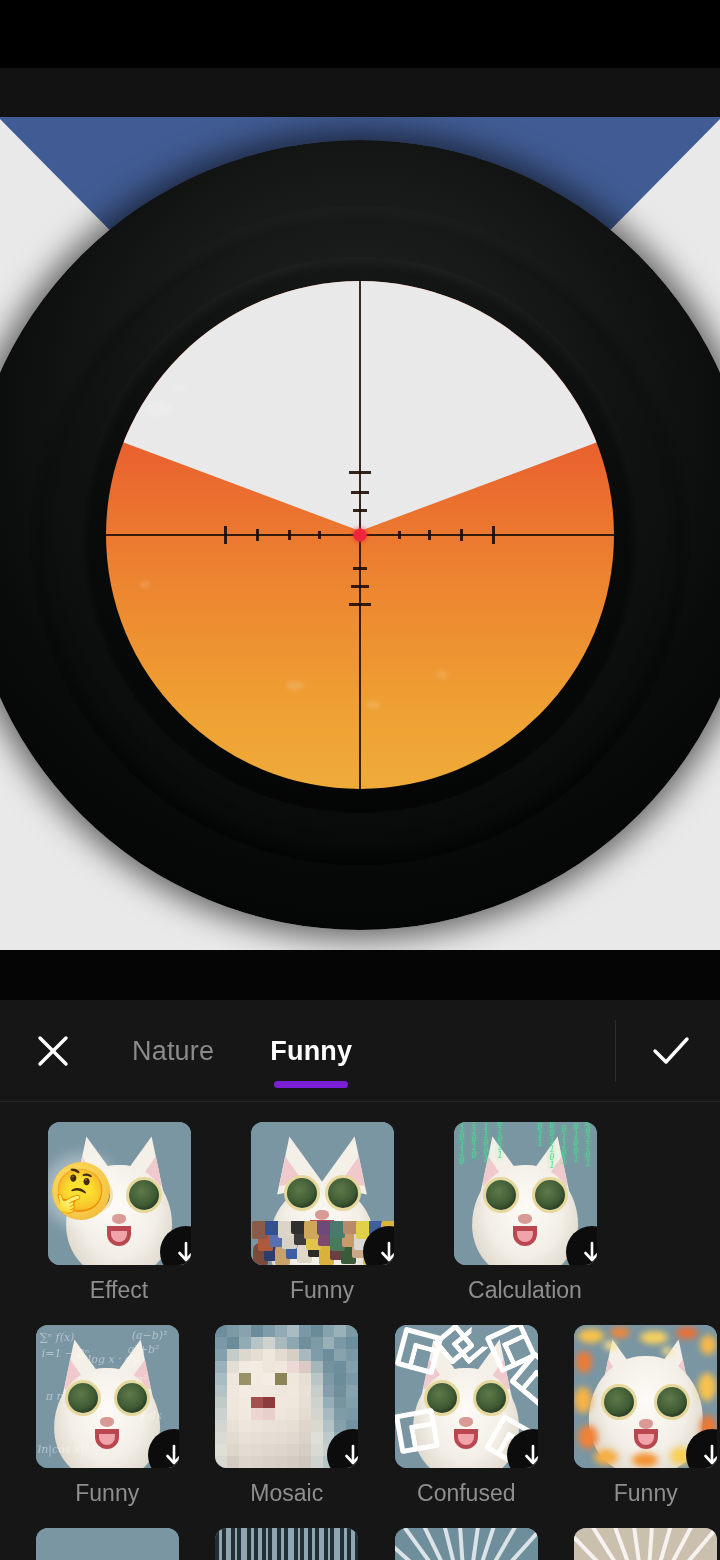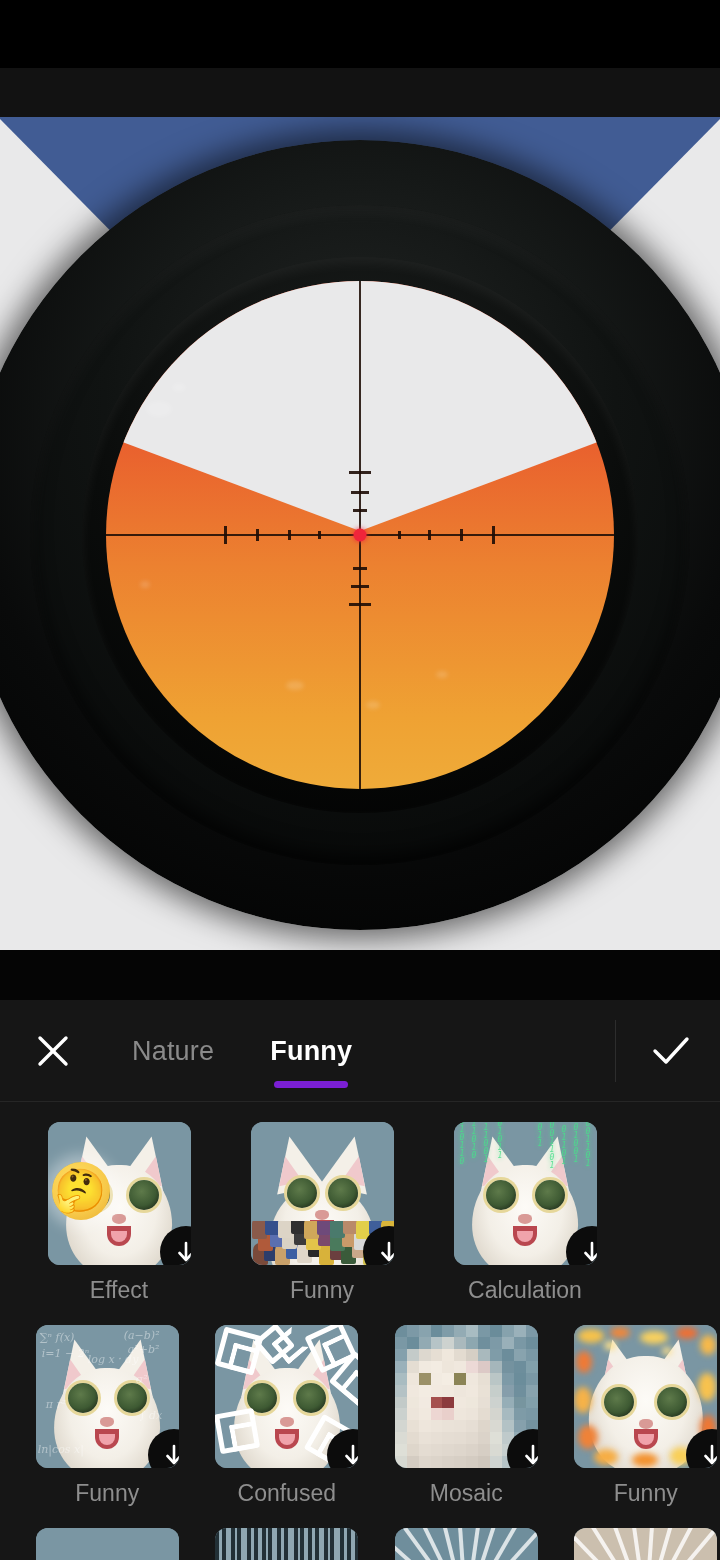--- a/index.html
+++ b/index.html
@@ -477,69 +477,37 @@
                 <div class="ear-in r"></div>
               <div class="cat-head"></div>
               <div class="eye l"></div>
                 <div class="eye r"></div>
               <div class="nose"></div>
                 <div class="mouth"></div>
                 <div class="mouth-in"></div>
               <div class="ov-math">
                 <i style="left:4px;top:6px;">∑ⁿ f(x)</i>
                 <i style="left:6px;top:22px;">i=1 − 2ⁿ</i>
-                <i style="left:88px;top:4px;">(a−b)²</i>
+                <i style="left:96px;top:4px;">(a−b)²</i>
                 <i style="left:92px;top:18px;">a²+b²</i>
                 <i style="left:52px;top:28px;">log x · dy</i>
                 <i style="left:100px;top:48px;">σ²</i>
                 <i style="left:2px;top:118px;">ln|cos x|</i>
                 <i style="left:104px;top:84px;">∫ dx</i>
-                <i style="left:10px;top:73px;">π r²</i>
+                <i style="left:10px;top:65px;">π r²</i>
               </div>
             </div>
             <div class="dl-badge">
               <svg width="22" height="24" viewBox="0 0 22 24">
                 <line x1="11" y1="3" x2="11" y2="19" stroke="#fff" stroke-width="2.6" stroke-linecap="round"></line>
                 <polyline points="4.5,13 11,20 17.5,13" fill="none" stroke="#fff" stroke-width="2.6" stroke-linecap="round" stroke-linejoin="round"></polyline>
               </svg>
             </div>
           </div>
           <div class="label">Funny</div>
-        </div>
-
-        <div class="cell">
-          <div class="thumb">
-            <div class="cat">
-              <div class="ear l"></div>
-                <div class="ear r"></div>
-              <div class="ear-in l"></div>
-                <div class="ear-in r"></div>
-              <div class="cat-head"></div>
-              <div class="eye l"></div>
-                <div class="eye r"></div>
-              <div class="nose"></div>
-                <div class="mouth"></div>
-                <div class="mouth-in"></div>
-              <div class="ov-spiral">
-                <i style="left:4px;  top:6px;  transform:rotate(15deg);"></i>
-                <i style="left:96px; top:2px;  transform:rotate(-25deg);"></i>
-                <i style="left:122px;top:34px; transform:rotate(40deg);"></i>
-                <i style="left:2px;  top:86px; transform:rotate(-10deg);"></i>
-                <i style="left:96px; top:96px; transform:rotate(30deg);"></i>
-                <i style="left:44px; top:4px;  transform:rotate(-40deg); width:30px;height:30px;"></i>
-              </div>
-            </div>
-            <div class="dl-badge">
-              <svg width="22" height="24" viewBox="0 0 22 24">
-                <line x1="11" y1="3" x2="11" y2="19" stroke="#fff" stroke-width="2.6" stroke-linecap="round"></line>
-                <polyline points="4.5,13 11,20 17.5,13" fill="none" stroke="#fff" stroke-width="2.6" stroke-linecap="round" stroke-linejoin="round"></polyline>
-              </svg>
-            </div>
-          </div>
-          <div class="label">Confused</div>
         </div>
 
         <div class="cell">
           <div class="thumb">
             <div class="ov-mosaic">
               <i style="background:#6d8e9c"></i>
                 <i style="background:#7c99a6"></i>
                 <i style="background:#88a3ae"></i>
                 <i style="background:#6b8d9b"></i>
                 <i style="background:#7f9ca8"></i>
@@ -693,20 +661,52 @@
           <div class="label">Mosaic</div>
         </div>
 
         <div class="cell">
           <div class="thumb">
             <div class="cat">
               <div class="ear l"></div>
                 <div class="ear r"></div>
               <div class="ear-in l"></div>
                 <div class="ear-in r"></div>
+              <div class="cat-head"></div>
+              <div class="eye l"></div>
+                <div class="eye r"></div>
+              <div class="nose"></div>
+                <div class="mouth"></div>
+                <div class="mouth-in"></div>
+              <div class="ov-spiral">
+                <i style="left:4px;  top:6px;  transform:rotate(15deg);"></i>
+                <i style="left:96px; top:2px;  transform:rotate(-25deg);"></i>
+                <i style="left:122px;top:34px; transform:rotate(40deg);"></i>
+                <i style="left:2px;  top:86px; transform:rotate(-10deg);"></i>
+                <i style="left:96px; top:96px; transform:rotate(30deg);"></i>
+                <i style="left:44px; top:4px;  transform:rotate(-40deg); width:30px;height:30px;"></i>
+              </div>
+            </div>
+            <div class="dl-badge">
+              <svg width="22" height="24" viewBox="0 0 22 24">
+                <line x1="11" y1="3" x2="11" y2="19" stroke="#fff" stroke-width="2.6" stroke-linecap="round"></line>
+                <polyline points="4.5,13 11,20 17.5,13" fill="none" stroke="#fff" stroke-width="2.6" stroke-linecap="round" stroke-linejoin="round"></polyline>
+              </svg>
+            </div>
+          </div>
+          <div class="label">Confused</div>
+        </div>
+
+        <div class="cell">
+          <div class="thumb">
+            <div class="cat">
+              <div class="ear l"></div>
+                <div class="ear r"></div>
+              <div class="ear-in l"></div>
+                <div class="ear-in r"></div>
               <div class="cat-head" style="width:80%;height:82%;bottom:-4%;"></div>
               <div class="eye l" style="left:30px;top:62px;"></div>
               <div class="eye r" style="right:30px;top:62px;"></div>
               <div class="nose" style="top:94px;"></div>
               <div class="mouth" style="top:104px;"></div>
               <div class="mouth-in" style="top:109px;"></div>
               <div class="ov-fire">
                 <i style="left:4px;  top:4px;  width:26px;height:14px;background:#f7c24a;"></i>
                 <i style="left:36px; top:2px;  width:20px;height:11px;background:#f0873a;"></i>
                 <i style="left:66px; top:6px;  width:28px;height:13px;background:#f9d15e;"></i>

